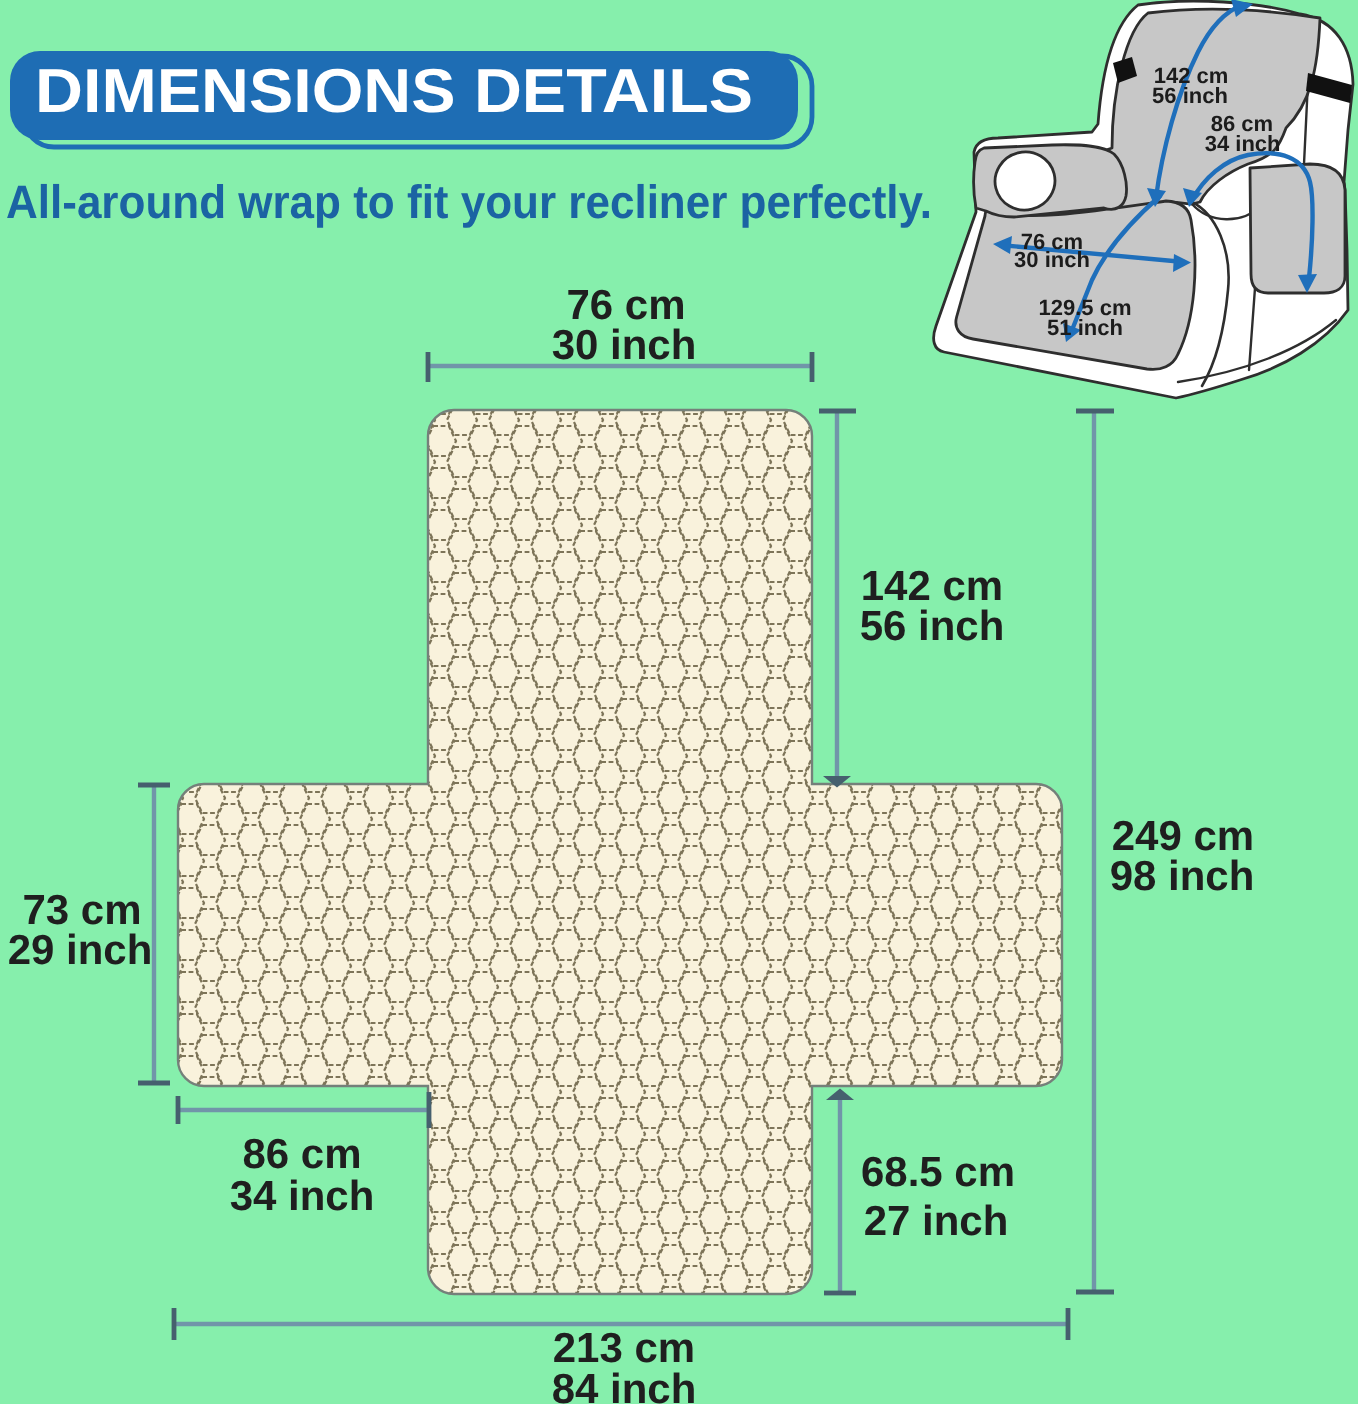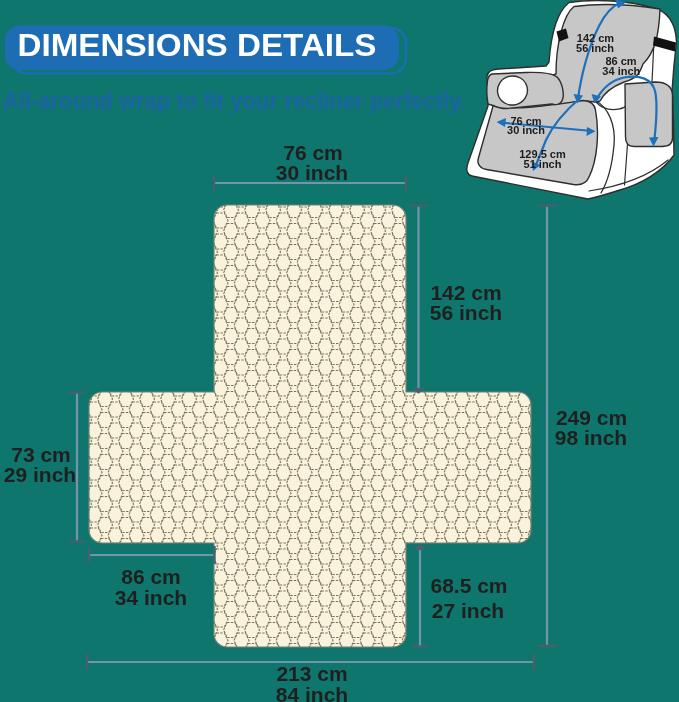--- a/index.html
+++ b/index.html
@@ -1,16 +1,16 @@
 <!DOCTYPE html>
 <html><head>
 <meta charset="utf-8">
 <style>
   html,body{margin:0;padding:0;background:#ffffff;}
-  .page{position:relative;width:679px;height:702px;background:#0f766e;overflow:hidden;
+  .page{position:relative;width:679px;height:702px;background:#86efac;overflow:hidden;
         font-family:"Liberation Sans",sans-serif;}
   svg text{font-family:"Liberation Sans",sans-serif;}
 </style>
 </head>
 <body>
 <div class="page">
 <svg width="679" height="702" viewBox="0 0 679 702" xmlns="http://www.w3.org/2000/svg">
 <defs>
   <pattern id="hex" width="21" height="21" patternUnits="userSpaceOnUse">
     <rect width="21" height="21" fill="#f9f2dc"></rect>

